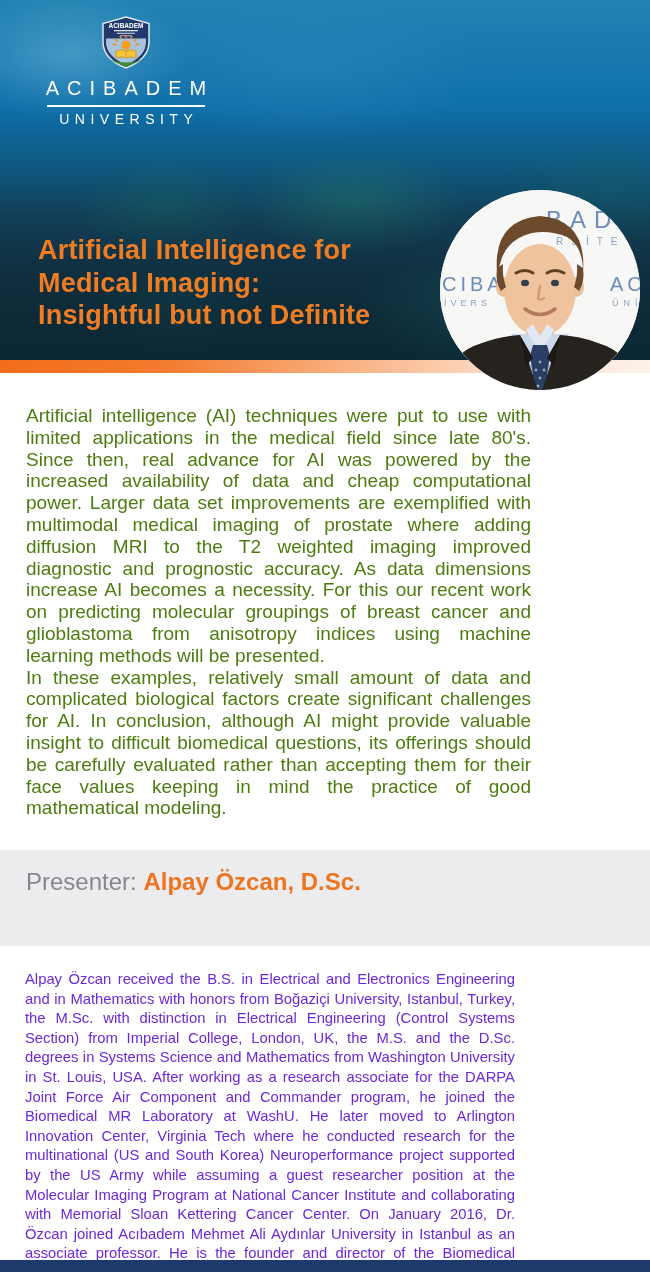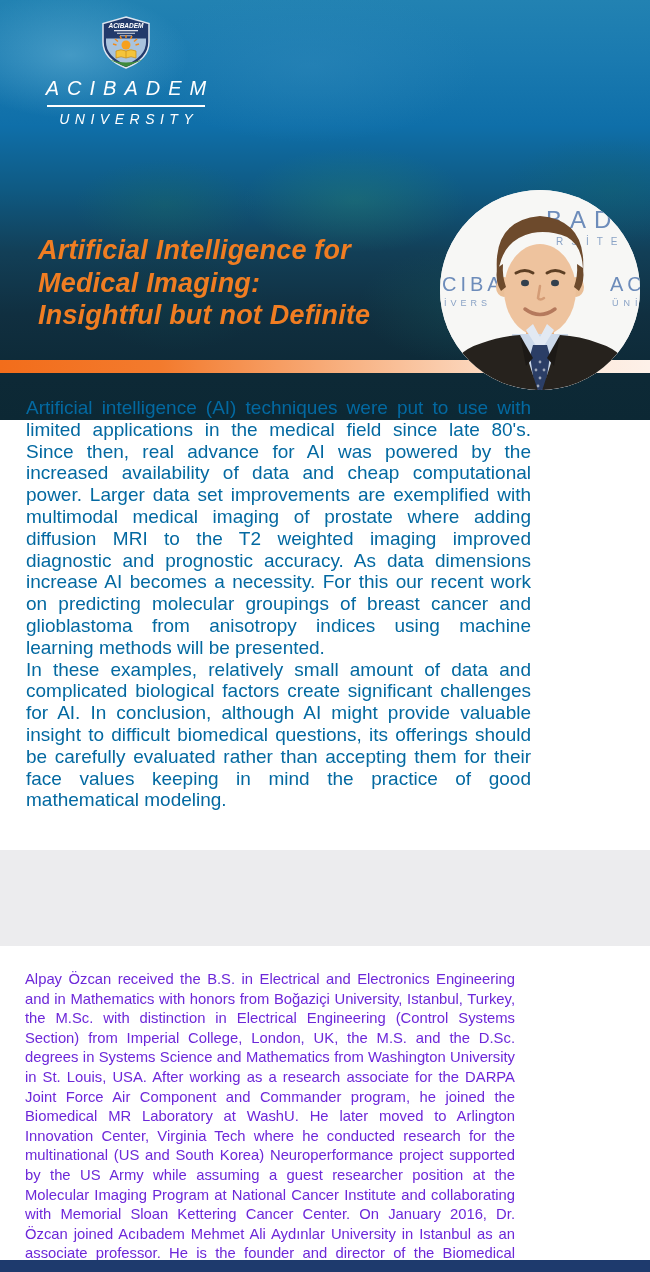--- a/index.html
+++ b/index.html
@@ -3,31 +3,30 @@
 <meta charset="utf-8">
 <style>
   html,body{margin:0;padding:0;background:#ffffff;}
   .poster{
     position:relative;width:650px;height:1272px;overflow:hidden;
     background:#ffffff;font-family:"Liberation Sans", sans-serif;
     -webkit-font-smoothing:antialiased;
   }
   
   .hero{
-    position:absolute;left:0;top:0;width:650px;height:420px;
+    position:absolute;left:0;top:0;width:650px;height:360px;
     background:
       radial-gradient(170px 90px at 70px 55px,  rgba(130,200,228,.40), transparent 70%),
       radial-gradient(240px 110px at 310px 65px, rgba(45,135,185,.50), transparent 70%),
       radial-gradient(160px 75px at 355px 200px, rgba(45,140,110,.32), transparent 70%),
       radial-gradient(130px 65px at 165px 205px, rgba(30,115,95,.28), transparent 70%),
       radial-gradient(130px 70px at 175px 300px, rgba(15,60,70,.55), transparent 72%),
       radial-gradient(170px 85px at 480px 305px, rgba(22,85,92,.45), transparent 72%),
       radial-gradient(150px 75px at 610px 190px, rgba(20,100,110,.38), transparent 72%),
       linear-gradient(180deg,#2282b2 0%,#1a7ab0 14%,#0f6fa9 30%,#0f5a83 45%,#123f57 60%,#102f40 75%,#0d2936 90%,#0c2834 100%);
-    font-style: italic;
   }
   .accent-bar{
     position:absolute;left:0;top:360px;width:650px;height:13px;z-index:4;
     background:linear-gradient(90deg,#f26d1b 0%,#f37b2e 25%,#f8b486 55%,#fce2cf 80%,#fdf1e9 100%);
   }
   
   .logo-block{position:absolute;left:40px;top:16px;width:172px;text-align:center;color:#fff;z-index:3;}
   .crest{display:block;margin:0 auto;}
   .uni-name{display:block;margin-top:8px;font-size:20px;font-weight:400;letter-spacing:8px;margin-right:-8px;white-space:nowrap;}
   .uni-divider{height:2px;background:#fff;margin:5px 7px 4px;}
@@ -41,21 +40,21 @@
     font-size:27px;line-height:32.5px;font-weight:700;white-space:pre-line;letter-spacing:.2px;margin:5px;
   }
   
   .portrait{
     position:absolute;left:440px;top:190px;width:200px;height:200px;border-radius:50%;
     overflow:hidden;z-index:6;background:#f6f6f4;
   }
   
   .abstract{
     position:absolute;left:0;top:373px;width:557px;box-sizing:border-box;
-    padding:24px 26px 0 26px;color:#0369a1;
+    padding:32px 26px 0 26px;color:#4d7c0f;
   }
   .abstract p{margin:0;font-size:19px;line-height:21.8px;text-align:justify;}
   .abstract p + p{}
   
   .info-band{
     position:absolute;left:0;top:850px;width:650px;height:96px;box-sizing:border-box;
     background:#ececee;padding:11px 0 0 26px;z-index:2;
   }
   .info-row{font-size:24px;line-height:42px;white-space:nowrap;}
   .info-label{color:#85888b;font-weight:400;}
@@ -159,20 +158,24 @@
       </g>
     </svg>
   </div>
 
   <div class="abstract">
     <p>Artificial intelligence (AI) techniques were put to use with limited applications in the medical field since late 80's. Since then, real advance for AI was powered by the increased availability of data and cheap computational power. Larger data set improvements are exemplified with multimodal medical imaging of prostate where adding diffusion MRI to the T2 weighted imaging improved diagnostic and prognostic accuracy. As data dimensions increase AI becomes a necessity. For this our recent work on predicting molecular groupings of breast cancer and glioblastoma from anisotropy indices using machine learning methods will be presented.</p>
     <p>In these examples, relatively small amount of data and complicated biological factors create significant challenges for AI. In conclusion, although AI might provide valuable insight to difficult biomedical questions, its offerings should be carefully evaluated rather than accepting them for their face values keeping in mind the practice of good mathematical modeling.</p>
   </div>
 
   <div class="info-band">
+    <div class="info-row">
+      <span class="info-label">Presenter:</span>
+      <span class="info-value">Alpay Özcan, D.Sc.</span>
+    </div>
   </div>
 
   <div class="bio">
     <p>Alpay Özcan received the B.S. in Electrical and Electronics Engineering and in Mathematics with honors from Boğaziçi University, Istanbul, Turkey, the M.Sc. with distinction in Electrical Engineering (Control Systems Section) from Imperial College, London, UK, the M.S. and the D.Sc. degrees in Systems Science and Mathematics from Washington University in St. Louis, USA. After working as a research associate for the DARPA Joint Force Air Component and Commander program, he joined the Biomedical MR Laboratory at WashU. He later moved to Arlington Innovation Center, Virginia Tech where he conducted research for the multinational (US and South Korea) Neuroperformance project supported by the US Army while assuming a guest researcher position at the Molecular Imaging Program at National Cancer Institute and collaborating with Memorial Sloan Kettering Cancer Center. On January 2016, Dr. Özcan joined Acıbadem Mehmet Ali Aydınlar University in Istanbul as an associate professor. He is the founder and director of the Biomedical Imaging Research and Development Center.</p>
   </div>
 
   <div class="footer-bar"></div>
 </div>
 
 </body></html>

